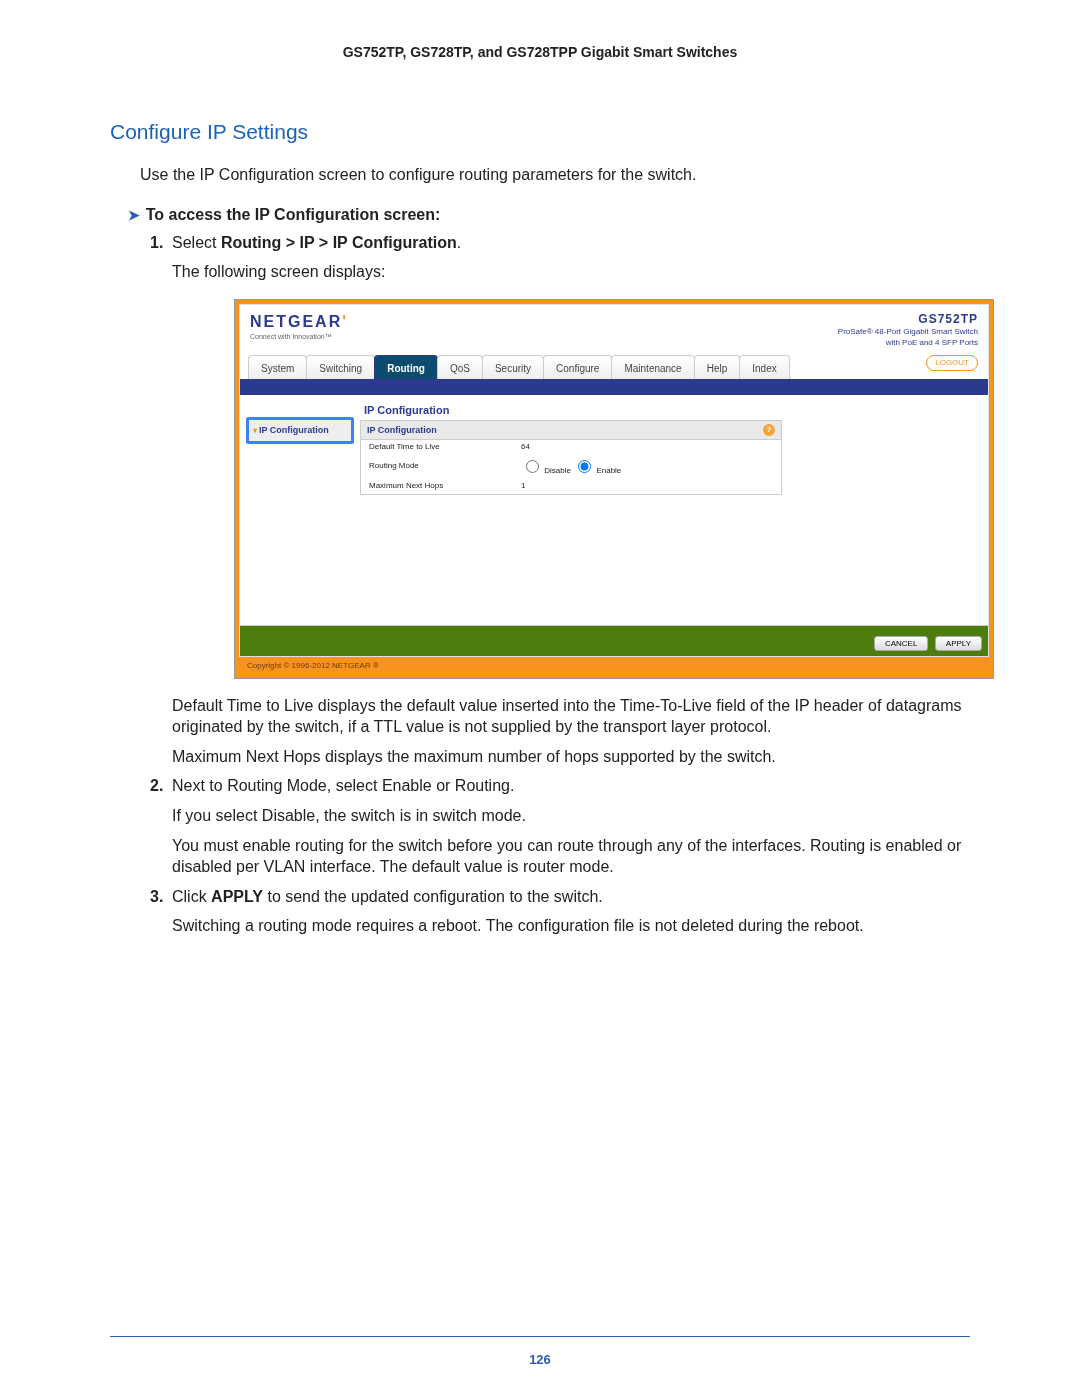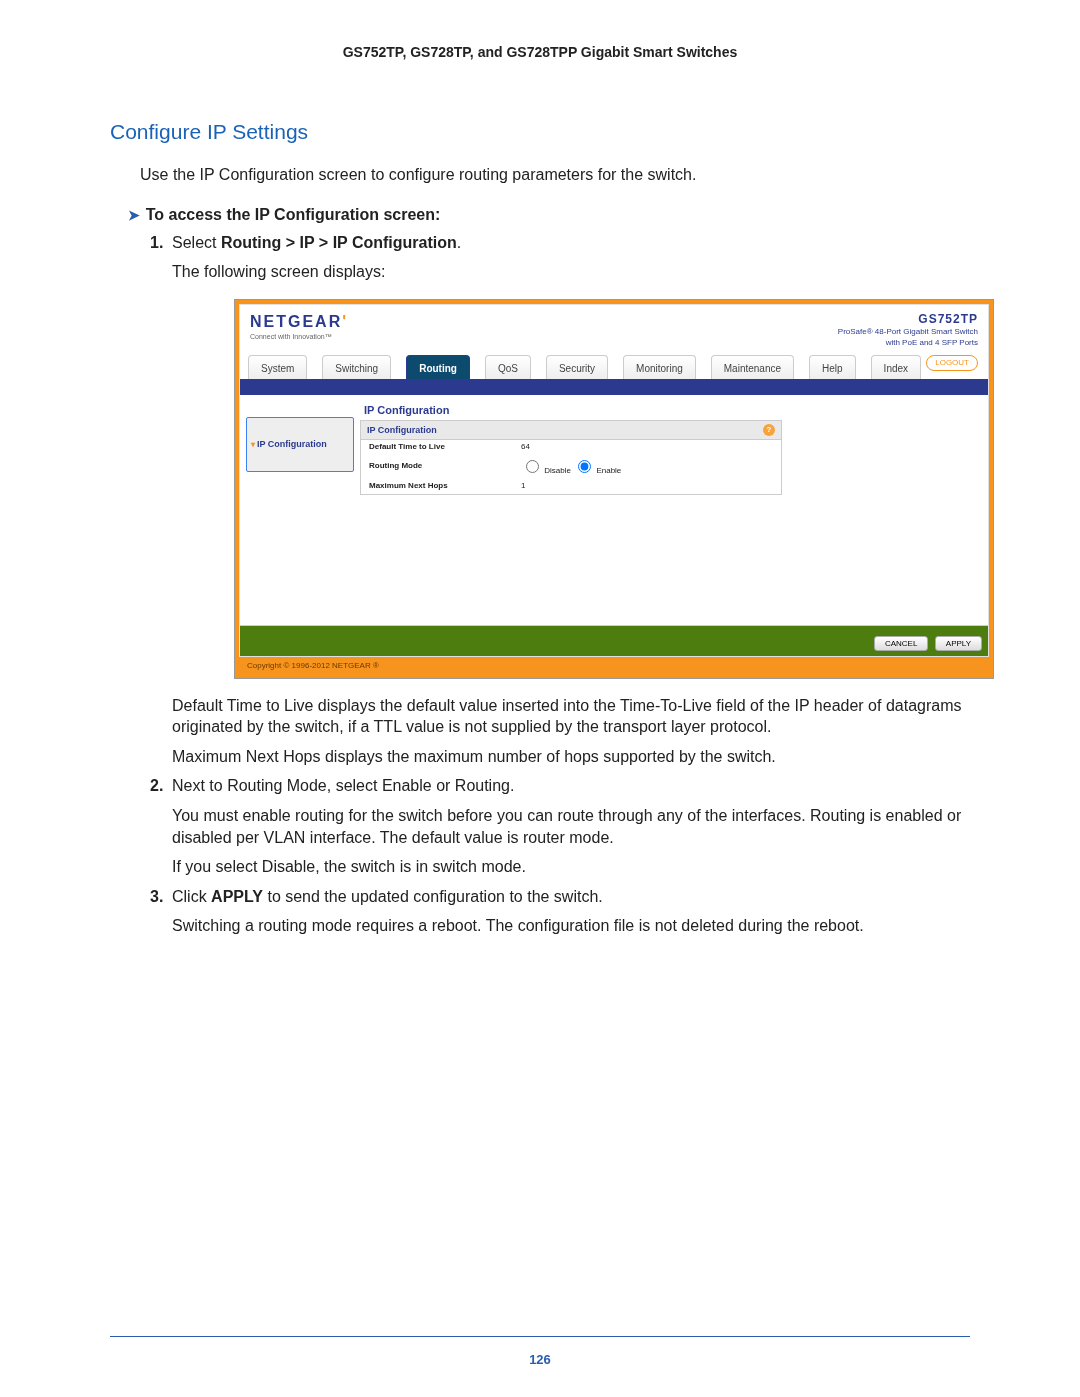--- a/index.html
+++ b/index.html
@@ -106,21 +106,21 @@
   }
   .prod-right .model {
     font-size: 12px;
     font-weight: bold;
     letter-spacing: 1px;
   }
   .tabrow {
     display: flex;
     align-items: center;
     padding: 4px 8px 0 8px;
-    gap: 16px;
+    gap: 0;
     border-bottom: 14px solid #2b3a8f;
     position: relative;
   }
   .tab {
     font-size: 10px;
     color: #444;
     padding: 6px 12px 4px 12px;
     border: 1px solid #ccc;
     border-bottom: none;
     border-top-left-radius: 4px;
@@ -167,25 +167,25 @@
     padding: 6px;
     min-height: 230px;
     box-sizing: border-box;
   }
   .sidebar {
     width: 108px;
     margin-top: 16px;
   }
   .side-item {
     background: #eee;
-    border: 1px solid #3b82f6;
+    border: 3px solid #3b82f6;
     font-size: 9px;
     font-weight: bold;
     color: #2b3a8f;
-    padding: 20px 4px;
+    padding: 4px 4px;
     border-radius: 2px;
     cursor: pointer;
   }
   .side-caret {
     color: #f7941d;
     font-size: 8px;
     margin-right: 2px;
   }
   .panel {
     flex: 1;
@@ -227,21 +227,21 @@
     cursor: pointer;
   }
   .cfg-row {
     display: flex;
     align-items: center;
     font-size: 8px;
     padding: 2px 8px;
   }
   .cfg-label {
     width: 152px;
-    font-weight: bold;
+    font-weight: normal;
   }
   .cfg-val label { font-size: 8px; }
   .app-footer {
     background: #4d7c0f;
     border-top: 1px solid #ccc;
     text-align: right;
     padding: 4px 6px;
   }
   .app-footer button {
     font-size: 8px;
@@ -312,21 +312,21 @@
                 <div>ProSafe® 48-Port Gigabit Smart Switch</div>
                 <div>with PoE and 4 SFP Ports</div>
               </div>
             </div>
             <div class="tabrow">
               <div class="tab">System</div>
               <div class="tab">Switching</div>
               <div class="tab active">Routing</div>
               <div class="tab">QoS</div>
               <div class="tab">Security</div>
-              <div class="tab">Monitoring</div>
+              <div class="tab">Configure</div>
               <div class="tab">Maintenance</div>
               <div class="tab">Help</div>
               <div class="tab">Index</div>
               <div class="logout">LOGOUT</div>
             </div>
             <div class="subnav">
               <span class="active">IP</span><span class="div">|</span>
               <span>VLAN</span><span class="div">|</span>
               <span>Routing Table</span><span class="div">|</span>
               <span>ARP</span>
@@ -371,22 +371,22 @@
         </div>
       </div>
 
       <p>Default Time to Live displays the default value inserted into the Time-To-Live field of the IP header of datagrams originated by the switch, if a TTL value is not supplied by the transport layer protocol.</p>
       <p>Maximum Next Hops displays the maximum number of hops supported by the switch.</p>
     </li>
 
     <li>
       <span class="num">2.</span>
       <span>Next to Routing Mode, select Enable or Routing.</span>
+      <p>If you select Disable, the switch is in switch mode.</p>
       <p>You must enable routing for the switch before you can route through any of the interfaces. Routing is enabled or disabled per VLAN interface. The default value is router mode.</p>
-      <p>If you select Disable, the switch is in switch mode.</p>
     </li>
 
     <li>
       <span class="num">3.</span>
       <span>
         <span>Click </span><span class="bold">APPLY</span><span> to send the updated configuration to the switch.</span>
       </span>
       <p>Switching a routing mode requires a reboot. The configuration file is not deleted during the reboot.</p>
     </li>
   </ol>

